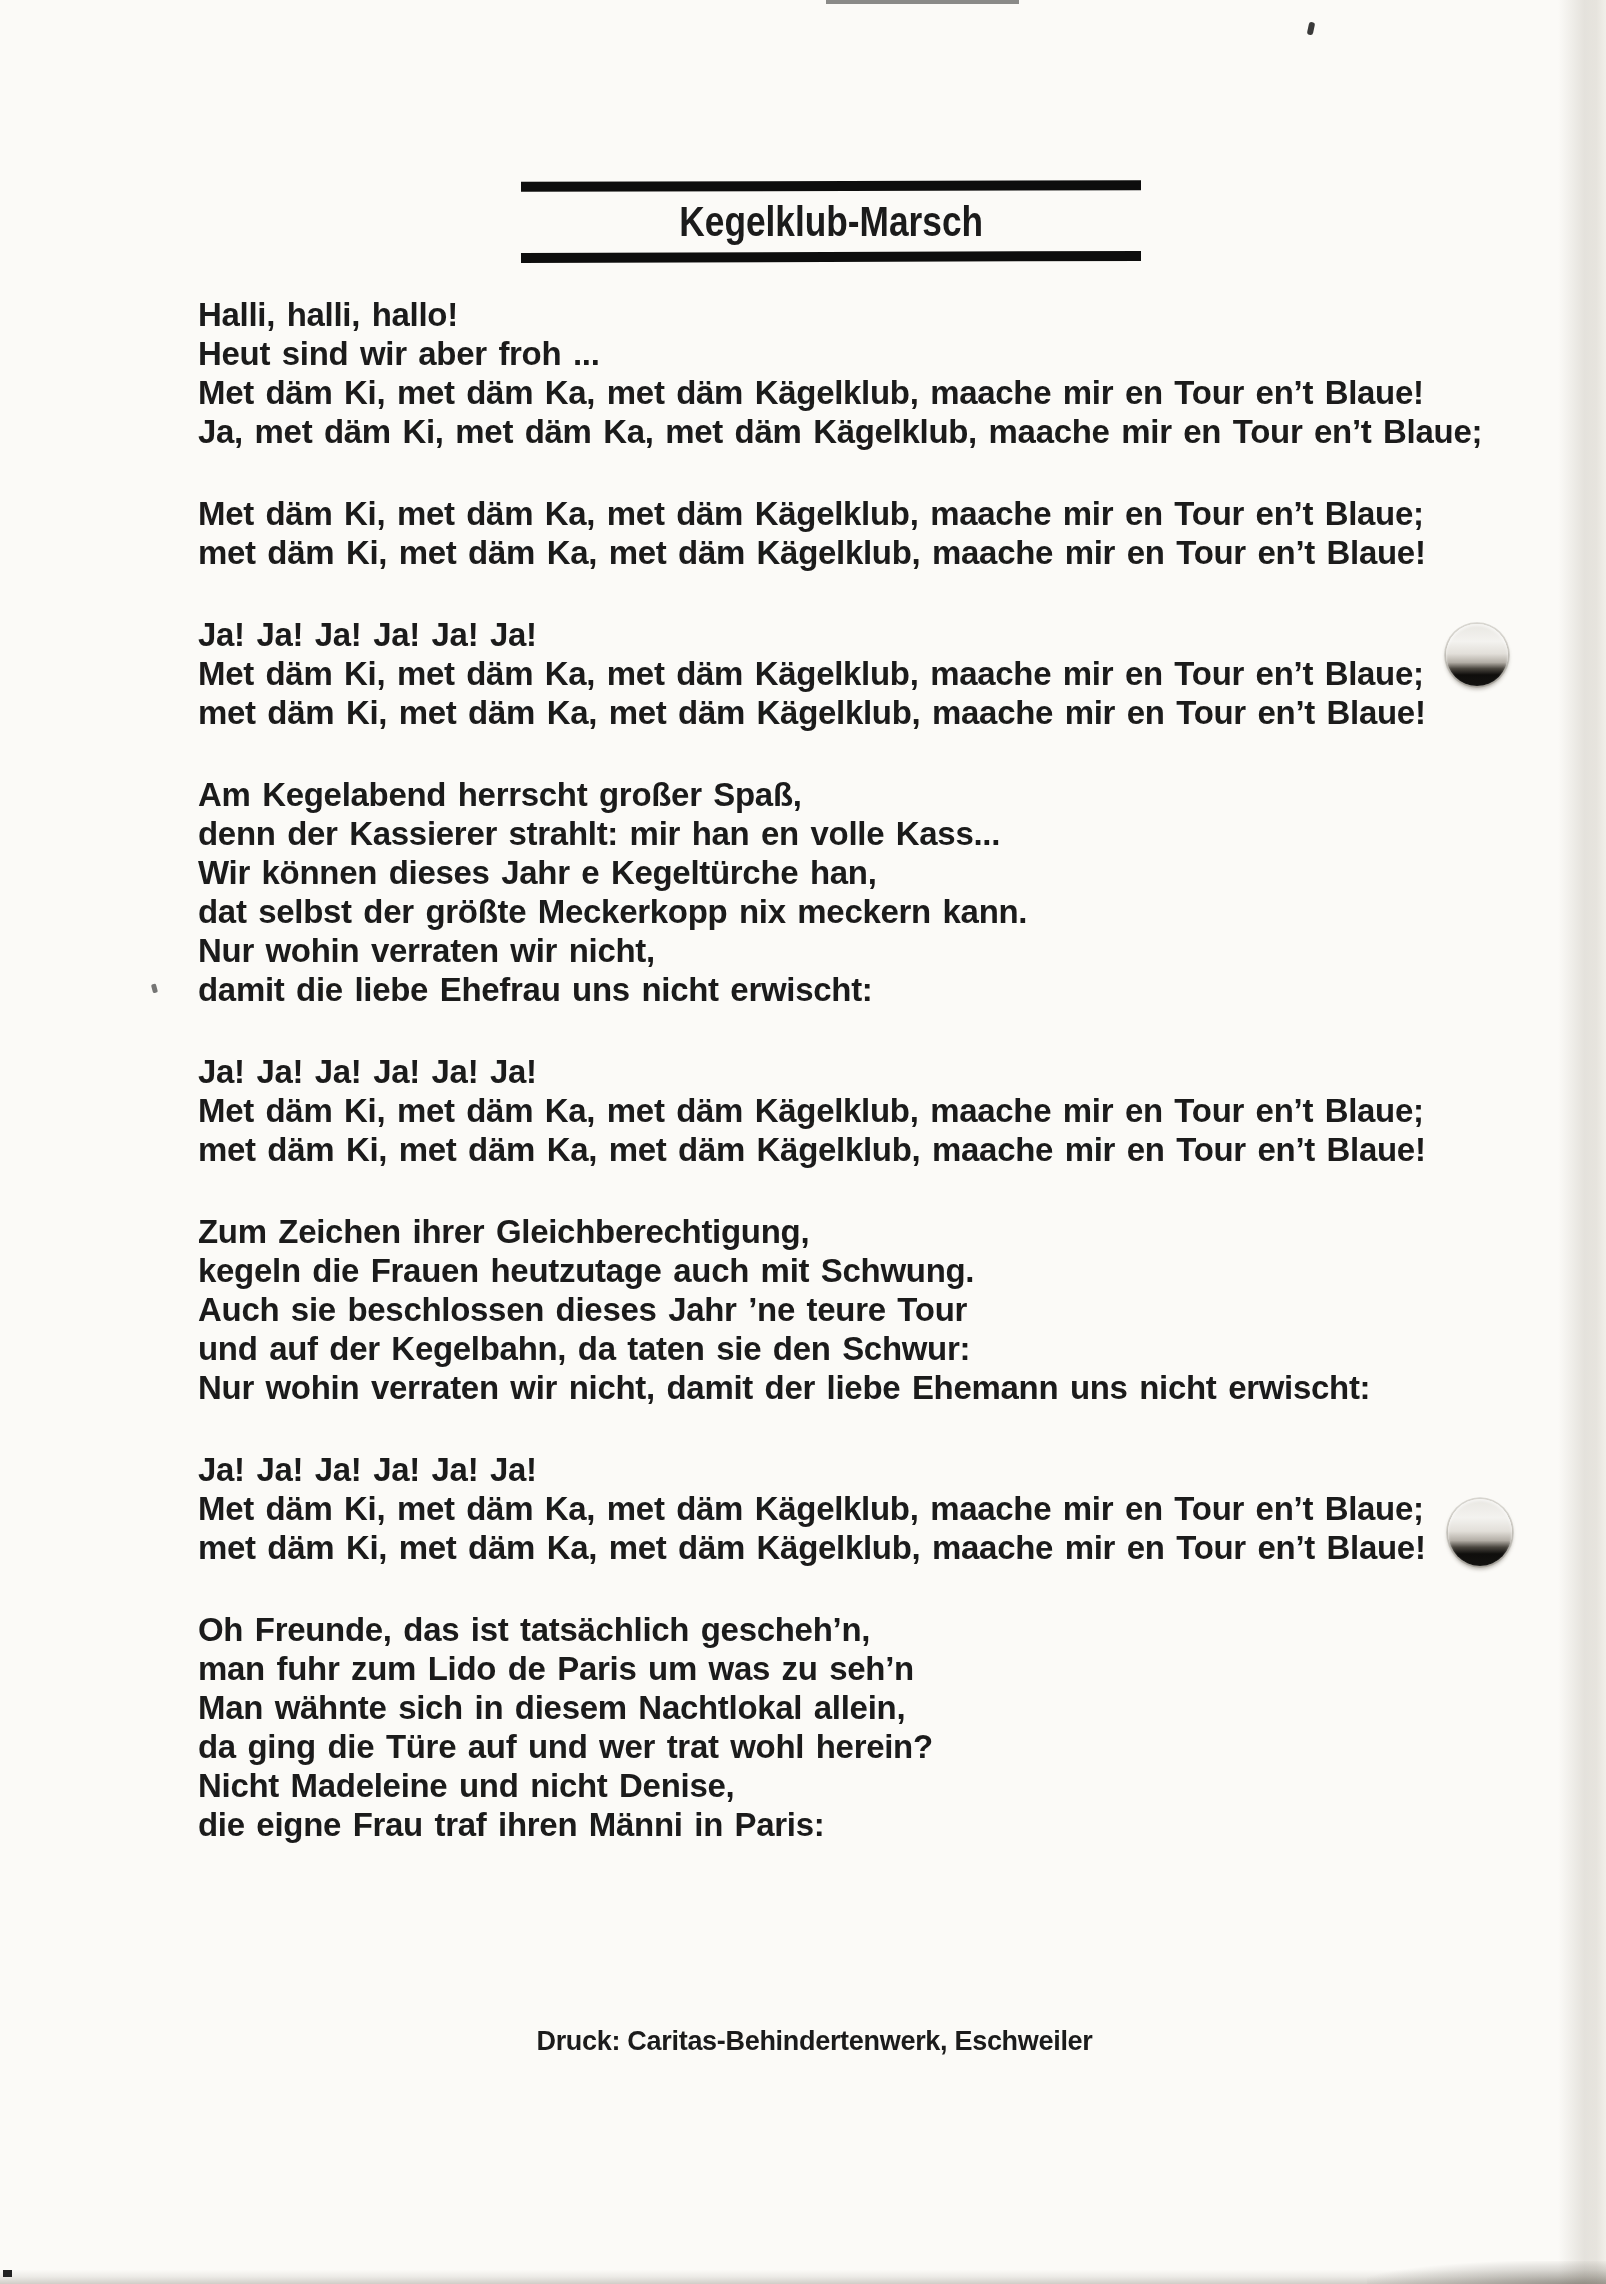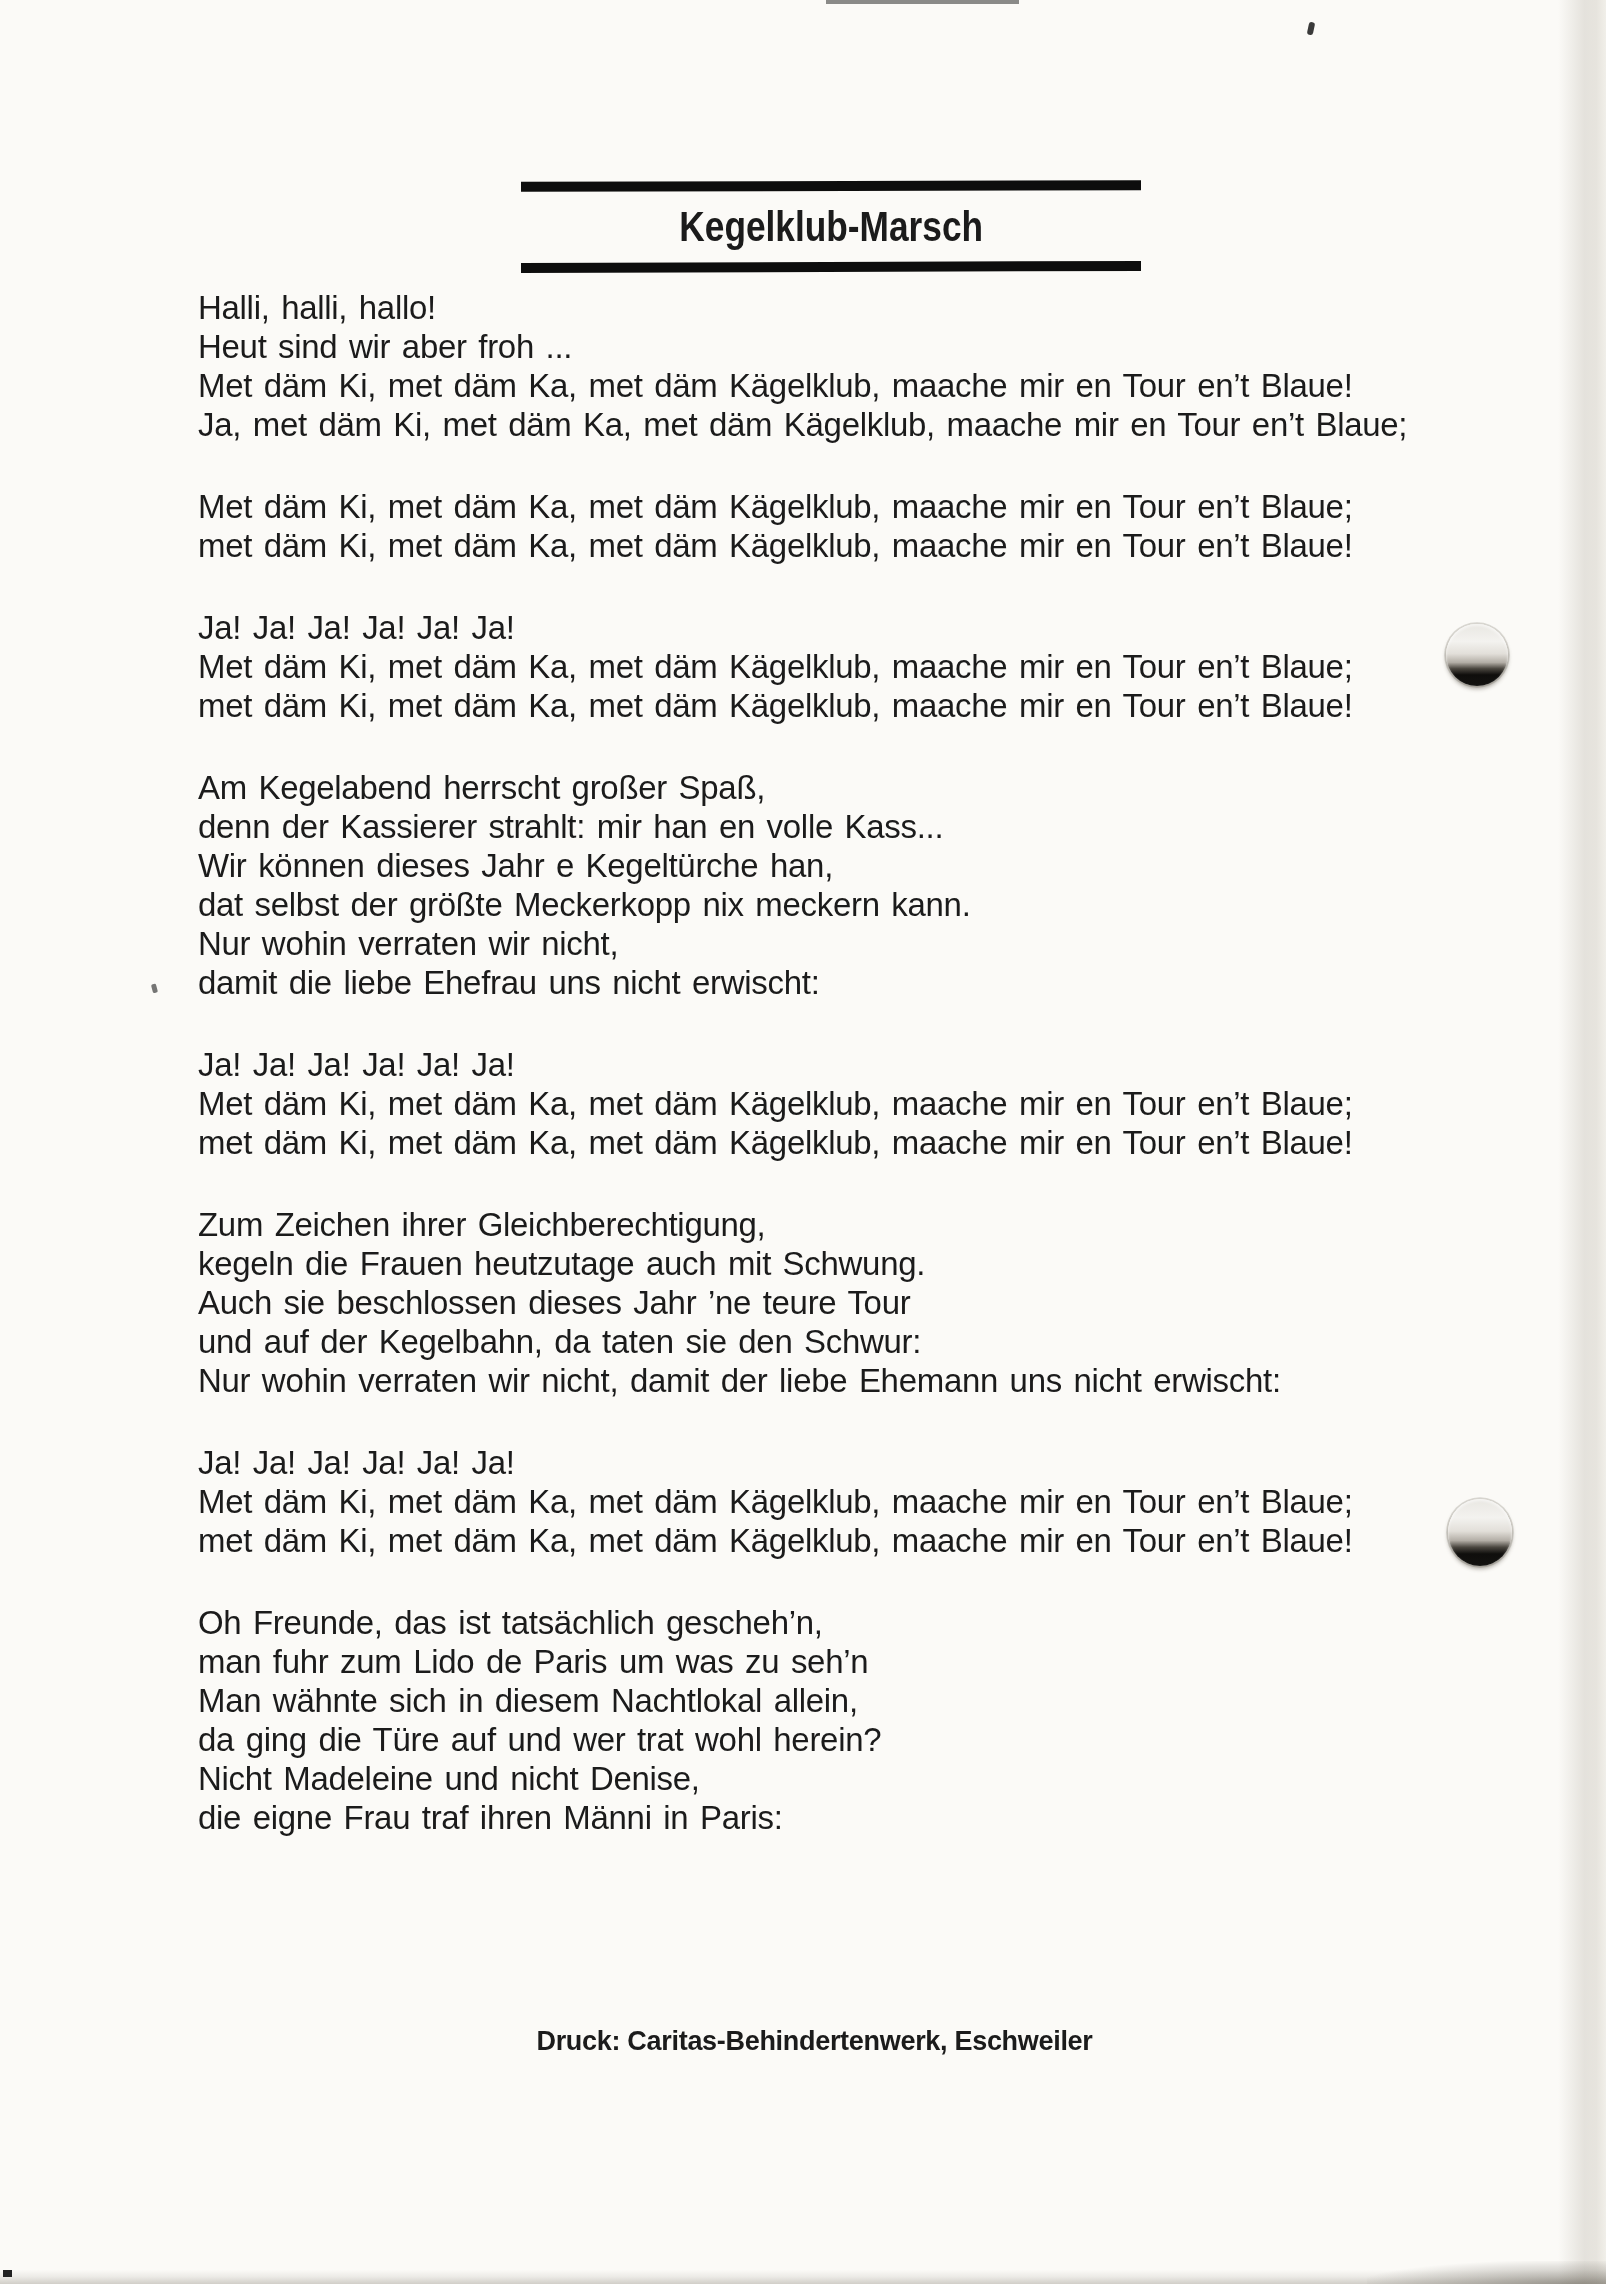--- a/index.html
+++ b/index.html
@@ -24,21 +24,21 @@
     top: 181px;
     width: 620px;
   }
   .title-rule {
     height: 10px;
     background: #0d0d0d;
   }
   .title-rule.skew-top    { transform: rotate(-0.15deg); }
   .title-rule.skew-bottom { transform: rotate(-0.2deg); }
   .title-text {
-    height: 71px;
+    height: 61px;
     display: flex;
     align-items: center;
     justify-content: center;
   }
   .title-text span {
     display: inline-block;
     font-size: 43px;
     font-weight: 700;
     letter-spacing: 0px;
     transform: scaleX(0.82);
@@ -46,21 +46,22 @@
   }
 
   
   .lyrics {
     position: absolute;
     left: 198px;
     top: 285px;
     width: 1332px;
   }
   .stanza {
-    margin: 3px 0 43px 0;
+    margin: 10px 0 43px 0;
+    font-weight: bold;
   }
   .line {
     margin: 0;
     font-size: 34px;
     line-height: 39px;
     letter-spacing: -0.3px;
     word-spacing: 2.8px;
     white-space: nowrap;
     transform: scaleX(0.97);
     transform-origin: left center;

